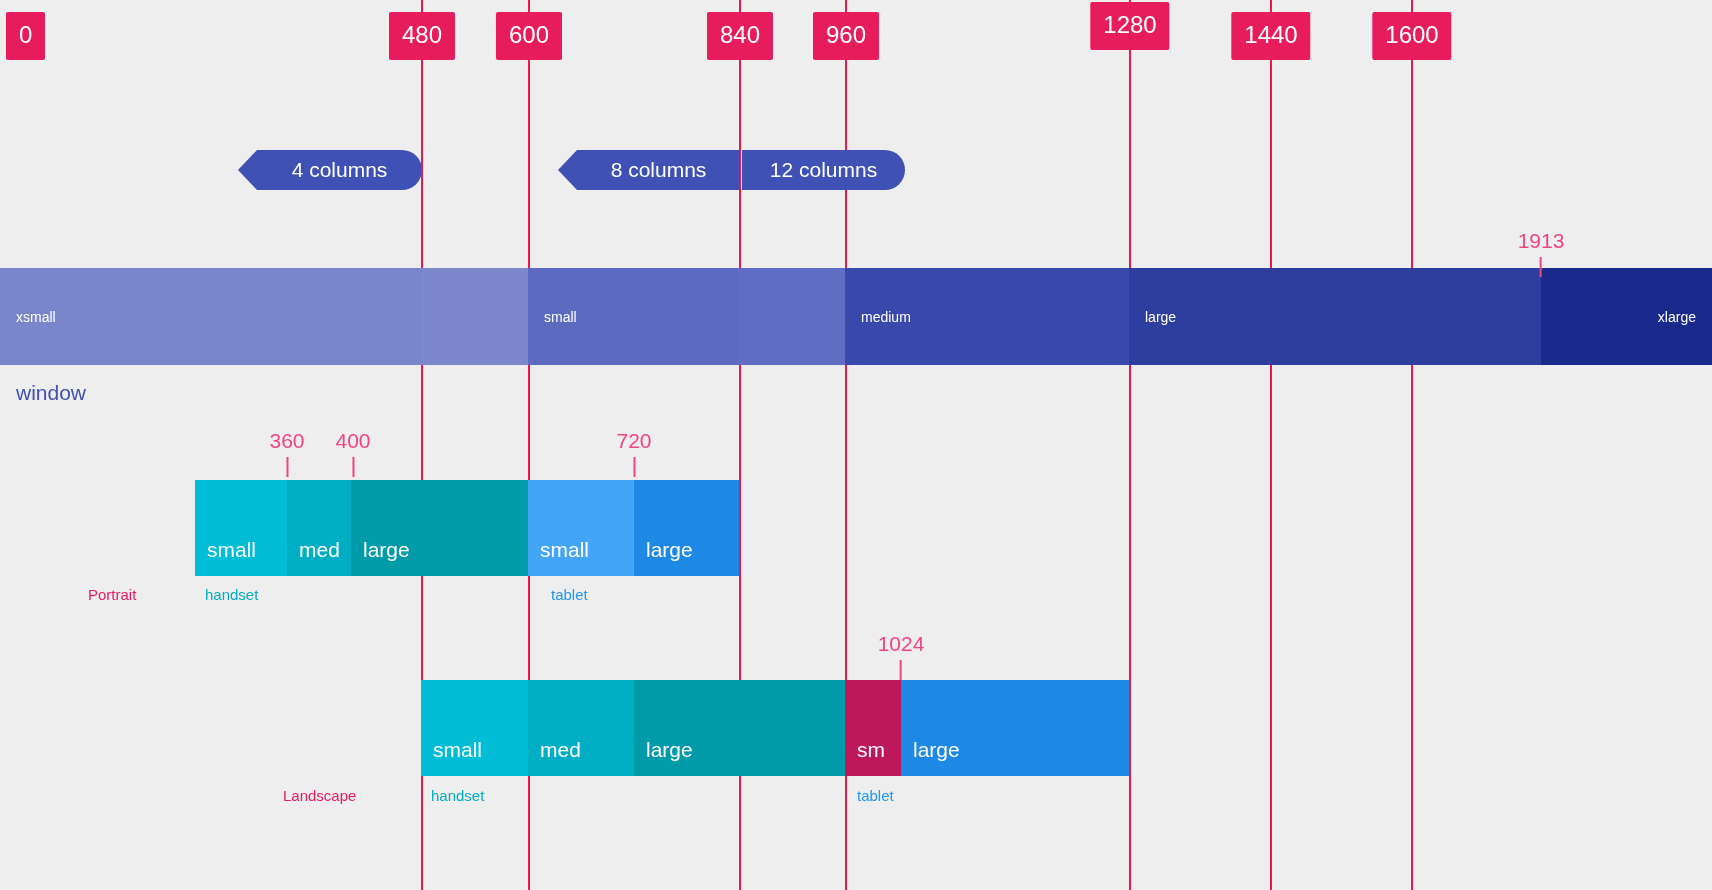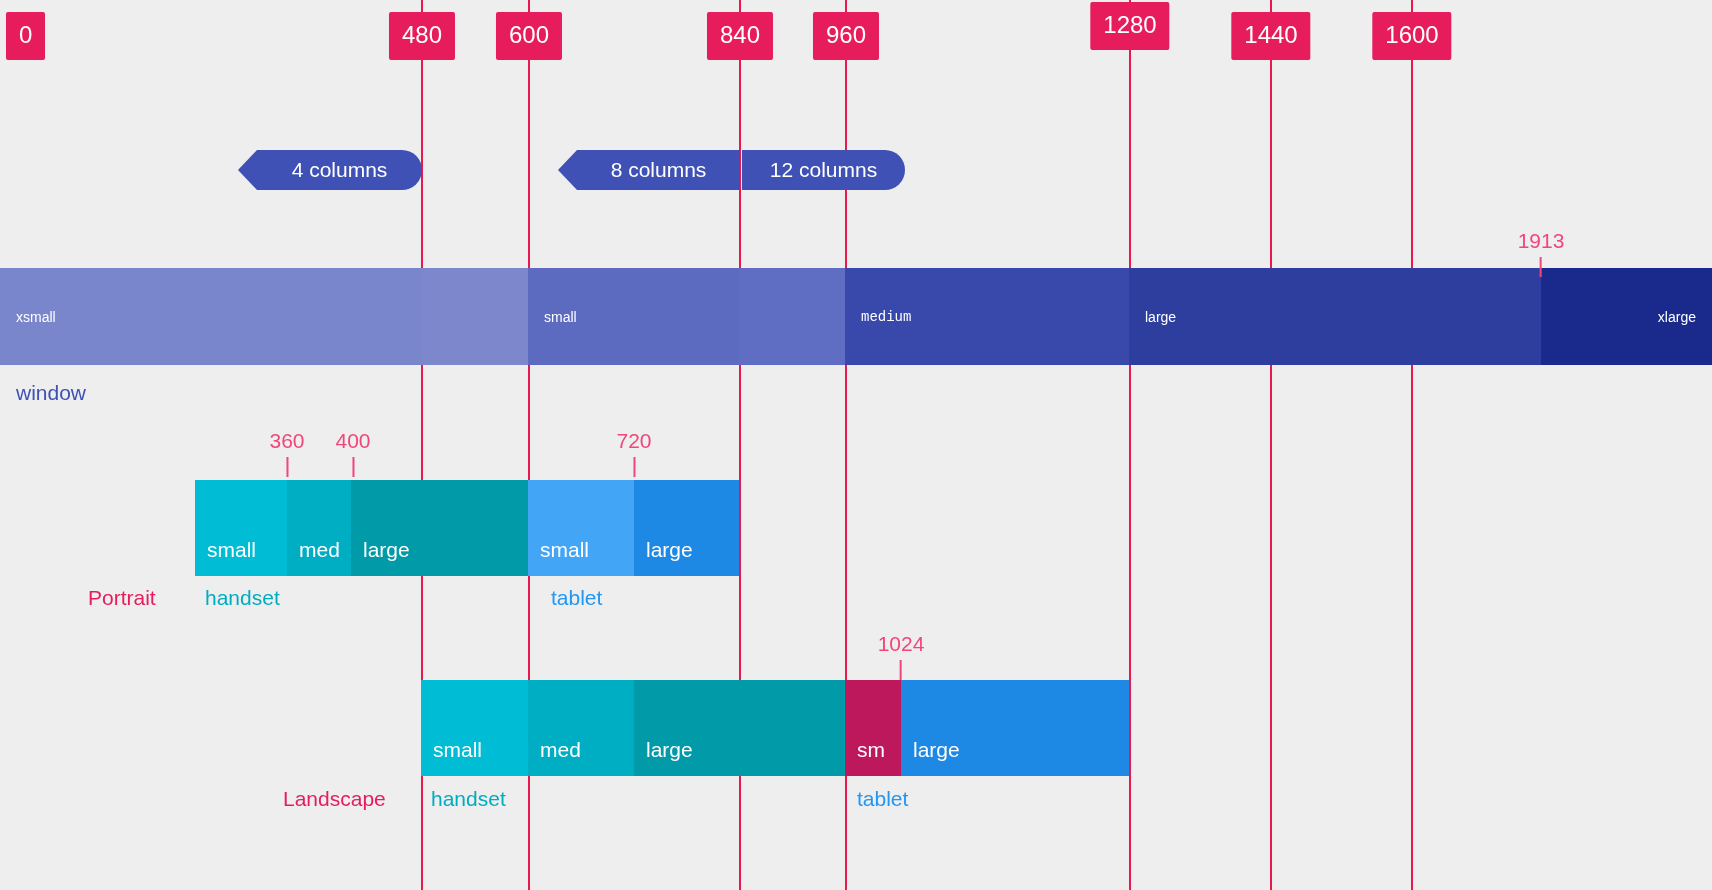--- a/index.html
+++ b/index.html
@@ -54,21 +54,21 @@
     position:absolute;color:#3f51b5;font-size:21px;white-space:nowrap;
   }
 
   
   .devblock{position:absolute;}
   .devseg{position:absolute;top:0;bottom:0;}
   .devseg .dlabel{
     position:absolute;left:12px;bottom:14px;
     color:#ffffff;font-size:21px;white-space:nowrap;
   }
-  .dev-caption{position:absolute;font-size:21px;white-space:nowrap;}
+  .dev-caption{position:absolute;font-size:15px;white-space:nowrap;}
   .cap-teal{color:#00acc1;}
   .cap-blue{color:#2196f3;}
   .cap-pink{color:#e61c5d;}
 
   
   .tick-ann{position:absolute;transform:translateX(-50%);text-align:center;}
   .tick-ann .tnum{color:#f0467c;font-size:21px;line-height:1;white-space:nowrap;}
   .tick-ann .tstem{width:2px;background:#f0467c;margin:6px auto 0;}
 </style>
 </head>
@@ -112,21 +112,21 @@
 
   <div class="band" style="left:0;top:268px;width:1712px;height:97px;">
     <div class="seg" style="left:0;width:421px;background:#7986cb;">
       <span class="seglabel">xsmall</span>
     </div>
     <div class="seg" style="left:421px;width:107px;background:#7c88cb;"></div>
     <div class="seg" style="left:528px;width:211px;background:#5c6bc0;">
       <span class="seglabel">small</span>
     </div>
     <div class="seg" style="left:739px;width:106px;background:#5f6ec2;"></div>
-    <div class="seg" style="left:845px;width:284px;background:#3949ab;font-family:Liberation Mono, monospace;">
+    <div class="seg" style="left:845px;width:284px;background:#3949ab;">
       <span class="seglabel">medium</span>
     </div>
     <div class="seg" style="left:1129px;width:412px;background:#2e3e9e;">
       <span class="seglabel">large</span>
     </div>
     <div class="seg" style="left:1541px;width:171px;background:#1a2a8c;">
       <span class="seglabel" style="left:auto;right:16px;">xlarge</span>
     </div>
   </div>
 

